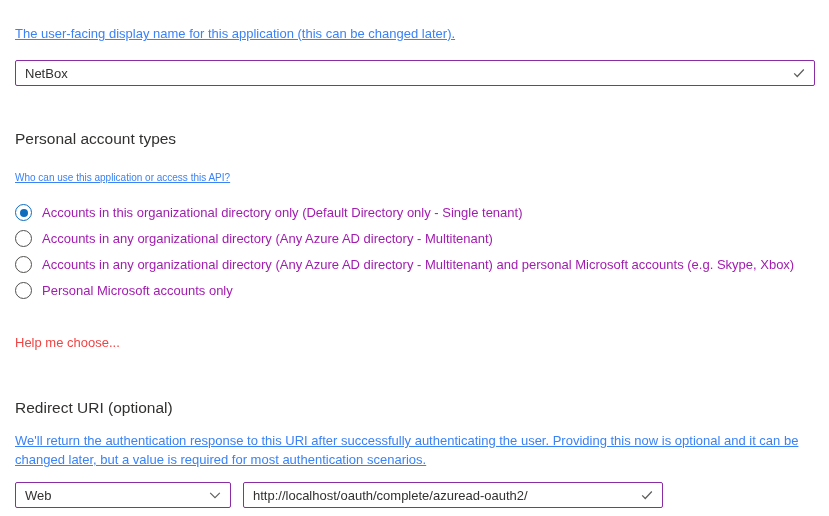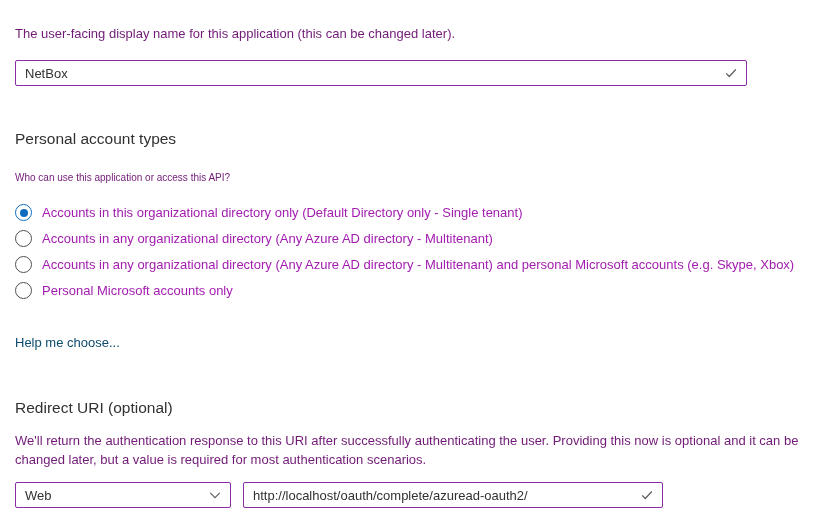--- a/index.html
+++ b/index.html
@@ -18,31 +18,32 @@
     line-height: 20px;
   }
   .required-asterisk {
     color: #e81123;
     font-size: 13px;
     margin-right: 5px;
     vertical-align: 2px;
   }
   .field-description {
     font-size: 13px;
-    color: #701a75;
+    color: #3b82f6;
     line-height: 19px;
+    text-decoration: underline;
   }
 
   
   .name-description { margin-top: 13px; }
   .input-wrap {
     position: relative;
     margin-top: 17px;
     height: 26px;
-    width: 732px;
+    width: 800px;
     border: 1px solid #8a2da5;
     border-radius: 2px;
     background: #ffffff;
     display: flex;
     align-items: center;
   }
   .input-wrap input {
     border: none;
     outline: none;
     background: transparent;
@@ -103,21 +104,21 @@
     font-size: 13px;
     color: #a21caf;
     margin-left: 10px;
     line-height: 17px;
     white-space: nowrap;
   }
   .help-link {
     display: inline-block;
     margin-top: 27px;
     font-size: 13px;
-    color: #0c4a6e;
+    color: #ef4444;
     text-decoration: none;
     cursor: pointer;
   }
 
   
   .redirect-heading { margin-top: 47px; }
   .redirect-description { margin-top: 13px; width: 802px; }
   .redirect-row {
     margin-top: 13px;
     display: flex;

